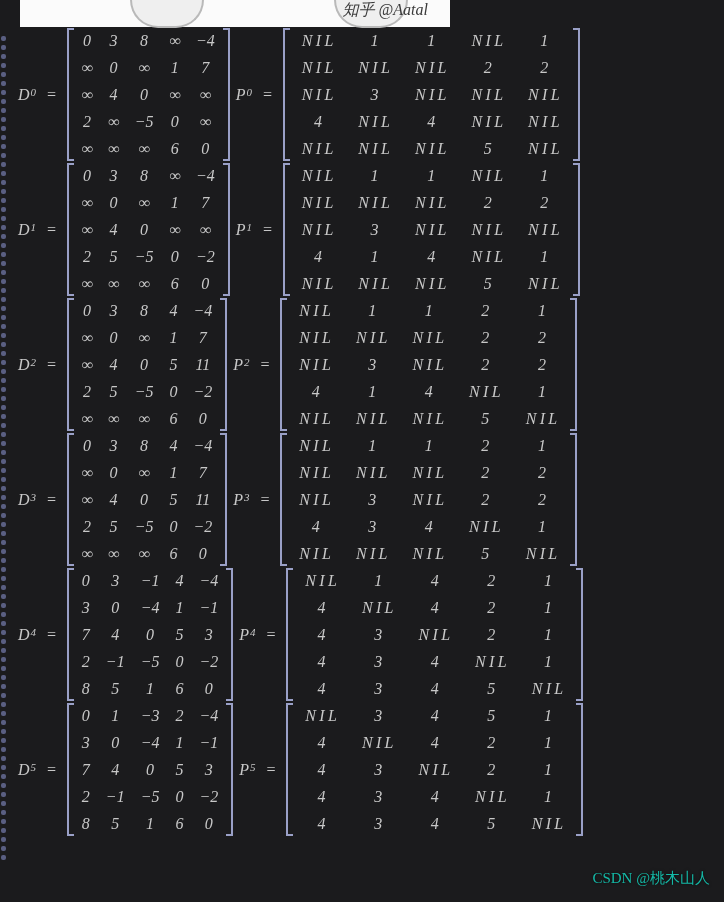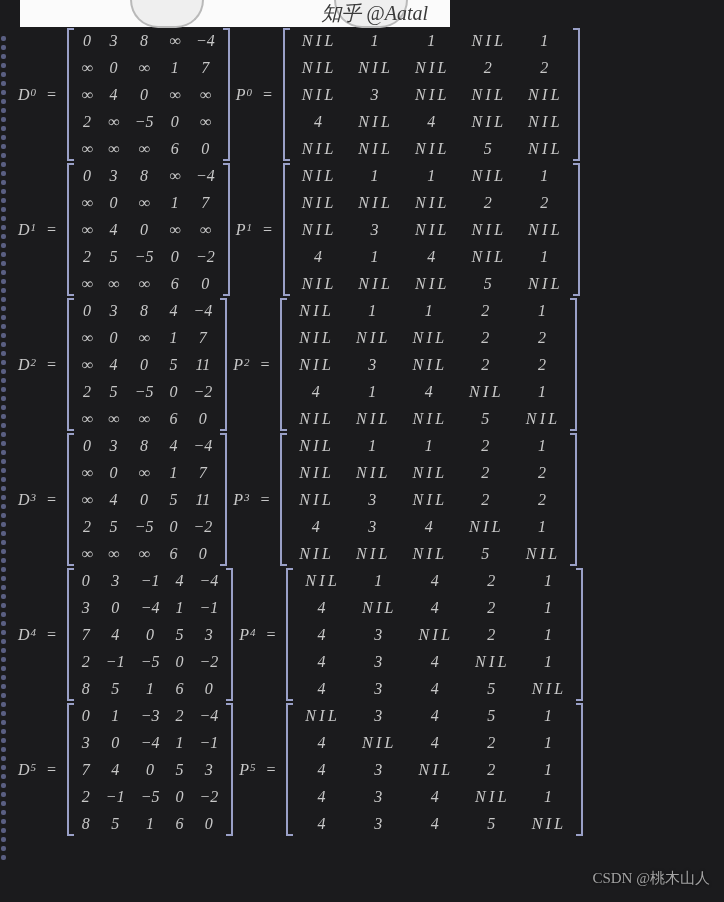--- a/index.html
+++ b/index.html
@@ -1,19 +1,19 @@
 <!DOCTYPE html>
 <html><head>
 <meta charset="utf-8">
 <style>
   html,body{margin:0;padding:0;background:#1b1b1d;color:#c8c8c8;font-family:Georgia,'Times New Roman',serif;font-size:16px;width:724px;height:902px;overflow:hidden;font-style:italic}
   .top-img{position:absolute;top:0;left:20px;width:430px;height:27px;background:#fbfbfb}
   .circ{position:absolute;width:70px;height:26px;border:2px solid #b9b9b9;border-top:none;border-radius:0 0 35px 35px;background:#efefef;top:0}
-  .tag{position:absolute;top:0;right:22px;color:#3a3a3a;font-style:italic;font-size:20px}
-  .wm{position:absolute;right:14px;bottom:14px;color:#a3a3a3;font-size:15px;text-shadow:0 0 3px rgba(0,0,0,.6);font-style:normal}
+  .tag{position:absolute;top:0;right:22px;color:#3a3a3a;font-style:italic;font-size:16px}
+  .wm{position:absolute;right:14px;bottom:14px;color:#14b8a6;font-size:15px;text-shadow:0 0 3px rgba(0,0,0,.6);font-style:normal}
   .dots{position:absolute;left:1px;top:30px;bottom:40px;width:10px;display:flex;flex-direction:column;gap:4px;padding-top:6px}
   .dots i{width:5px;height:5px;background:#5a5f82;border-radius:2px;display:block}
   .rows{position:absolute;left:18px;top:27px;right:4px}
   .row{display:flex;align-items:center;gap:6px;margin-bottom:0}
   .lab{display:inline-flex;align-items:flex-start;white-space:nowrap}
   .sup{font-size:11px;vertical-align:super;margin-left:1px}
   .eq{margin:0 4px}
   .mat{position:relative;display:inline-block;padding:0 7px}
   .br{position:absolute;top:1px;bottom:1px;width:5px;border:2px solid #9aa0c7;pointer-events:none}
   .bl{left:0;border-right:none}

